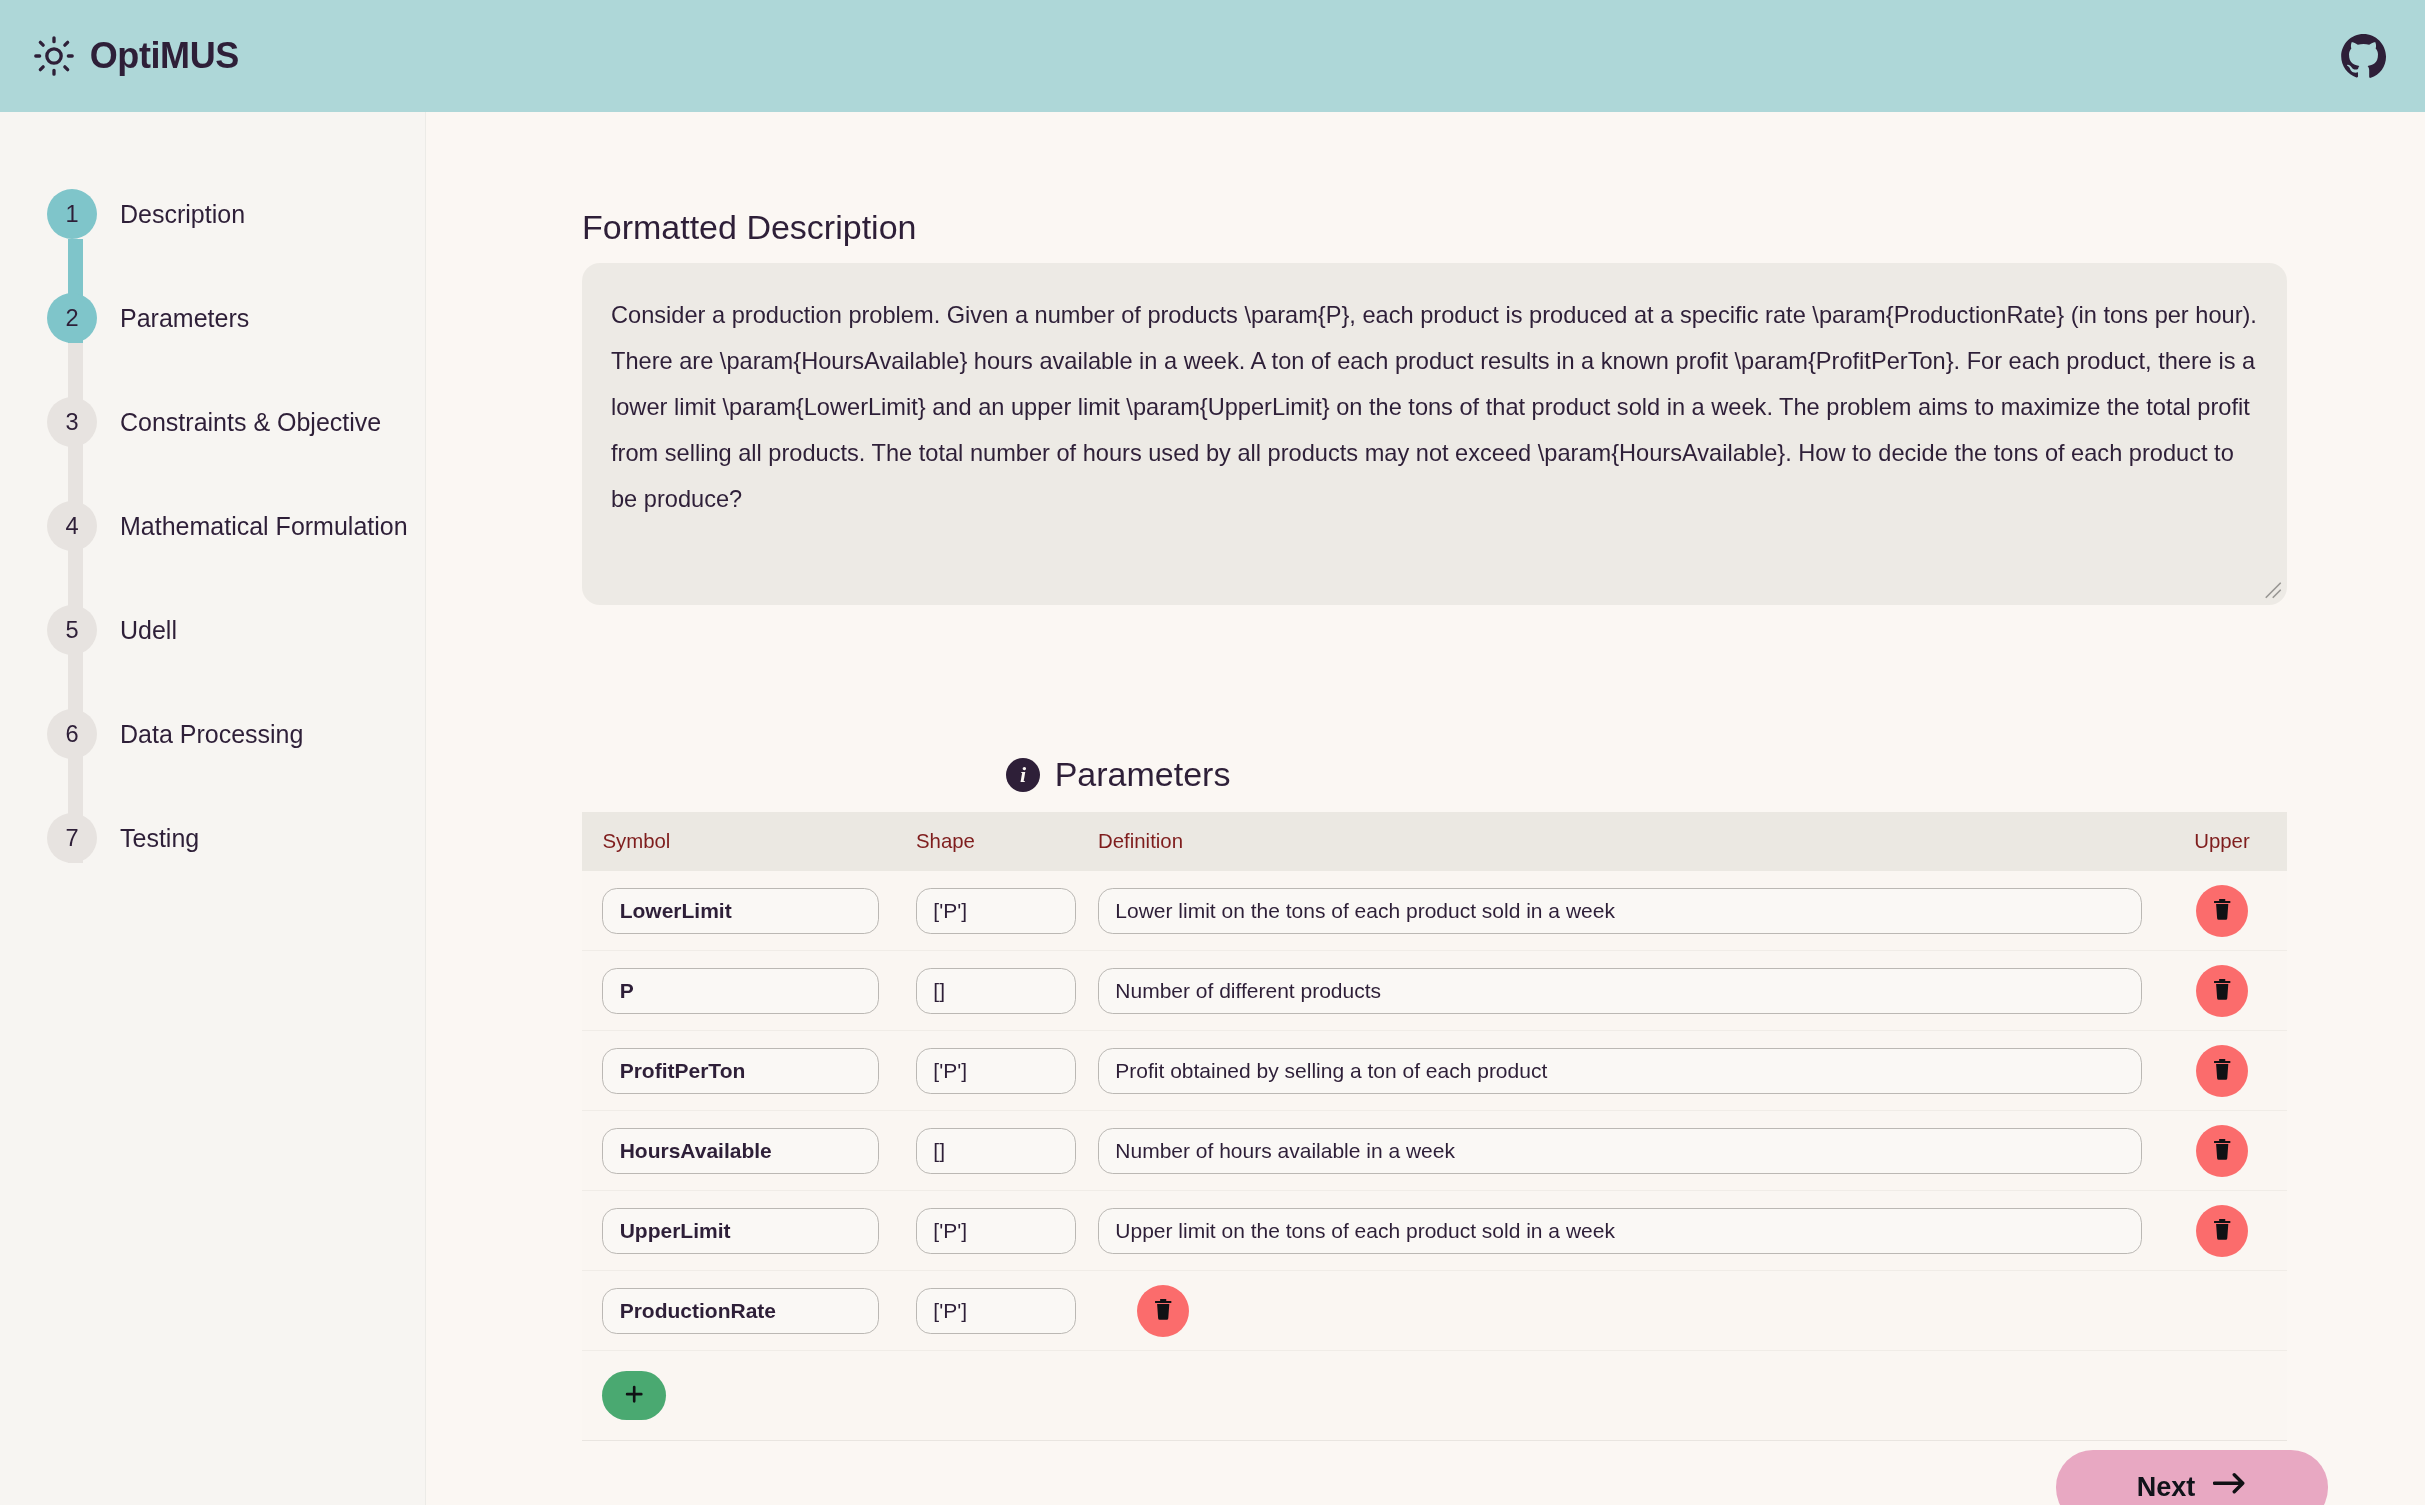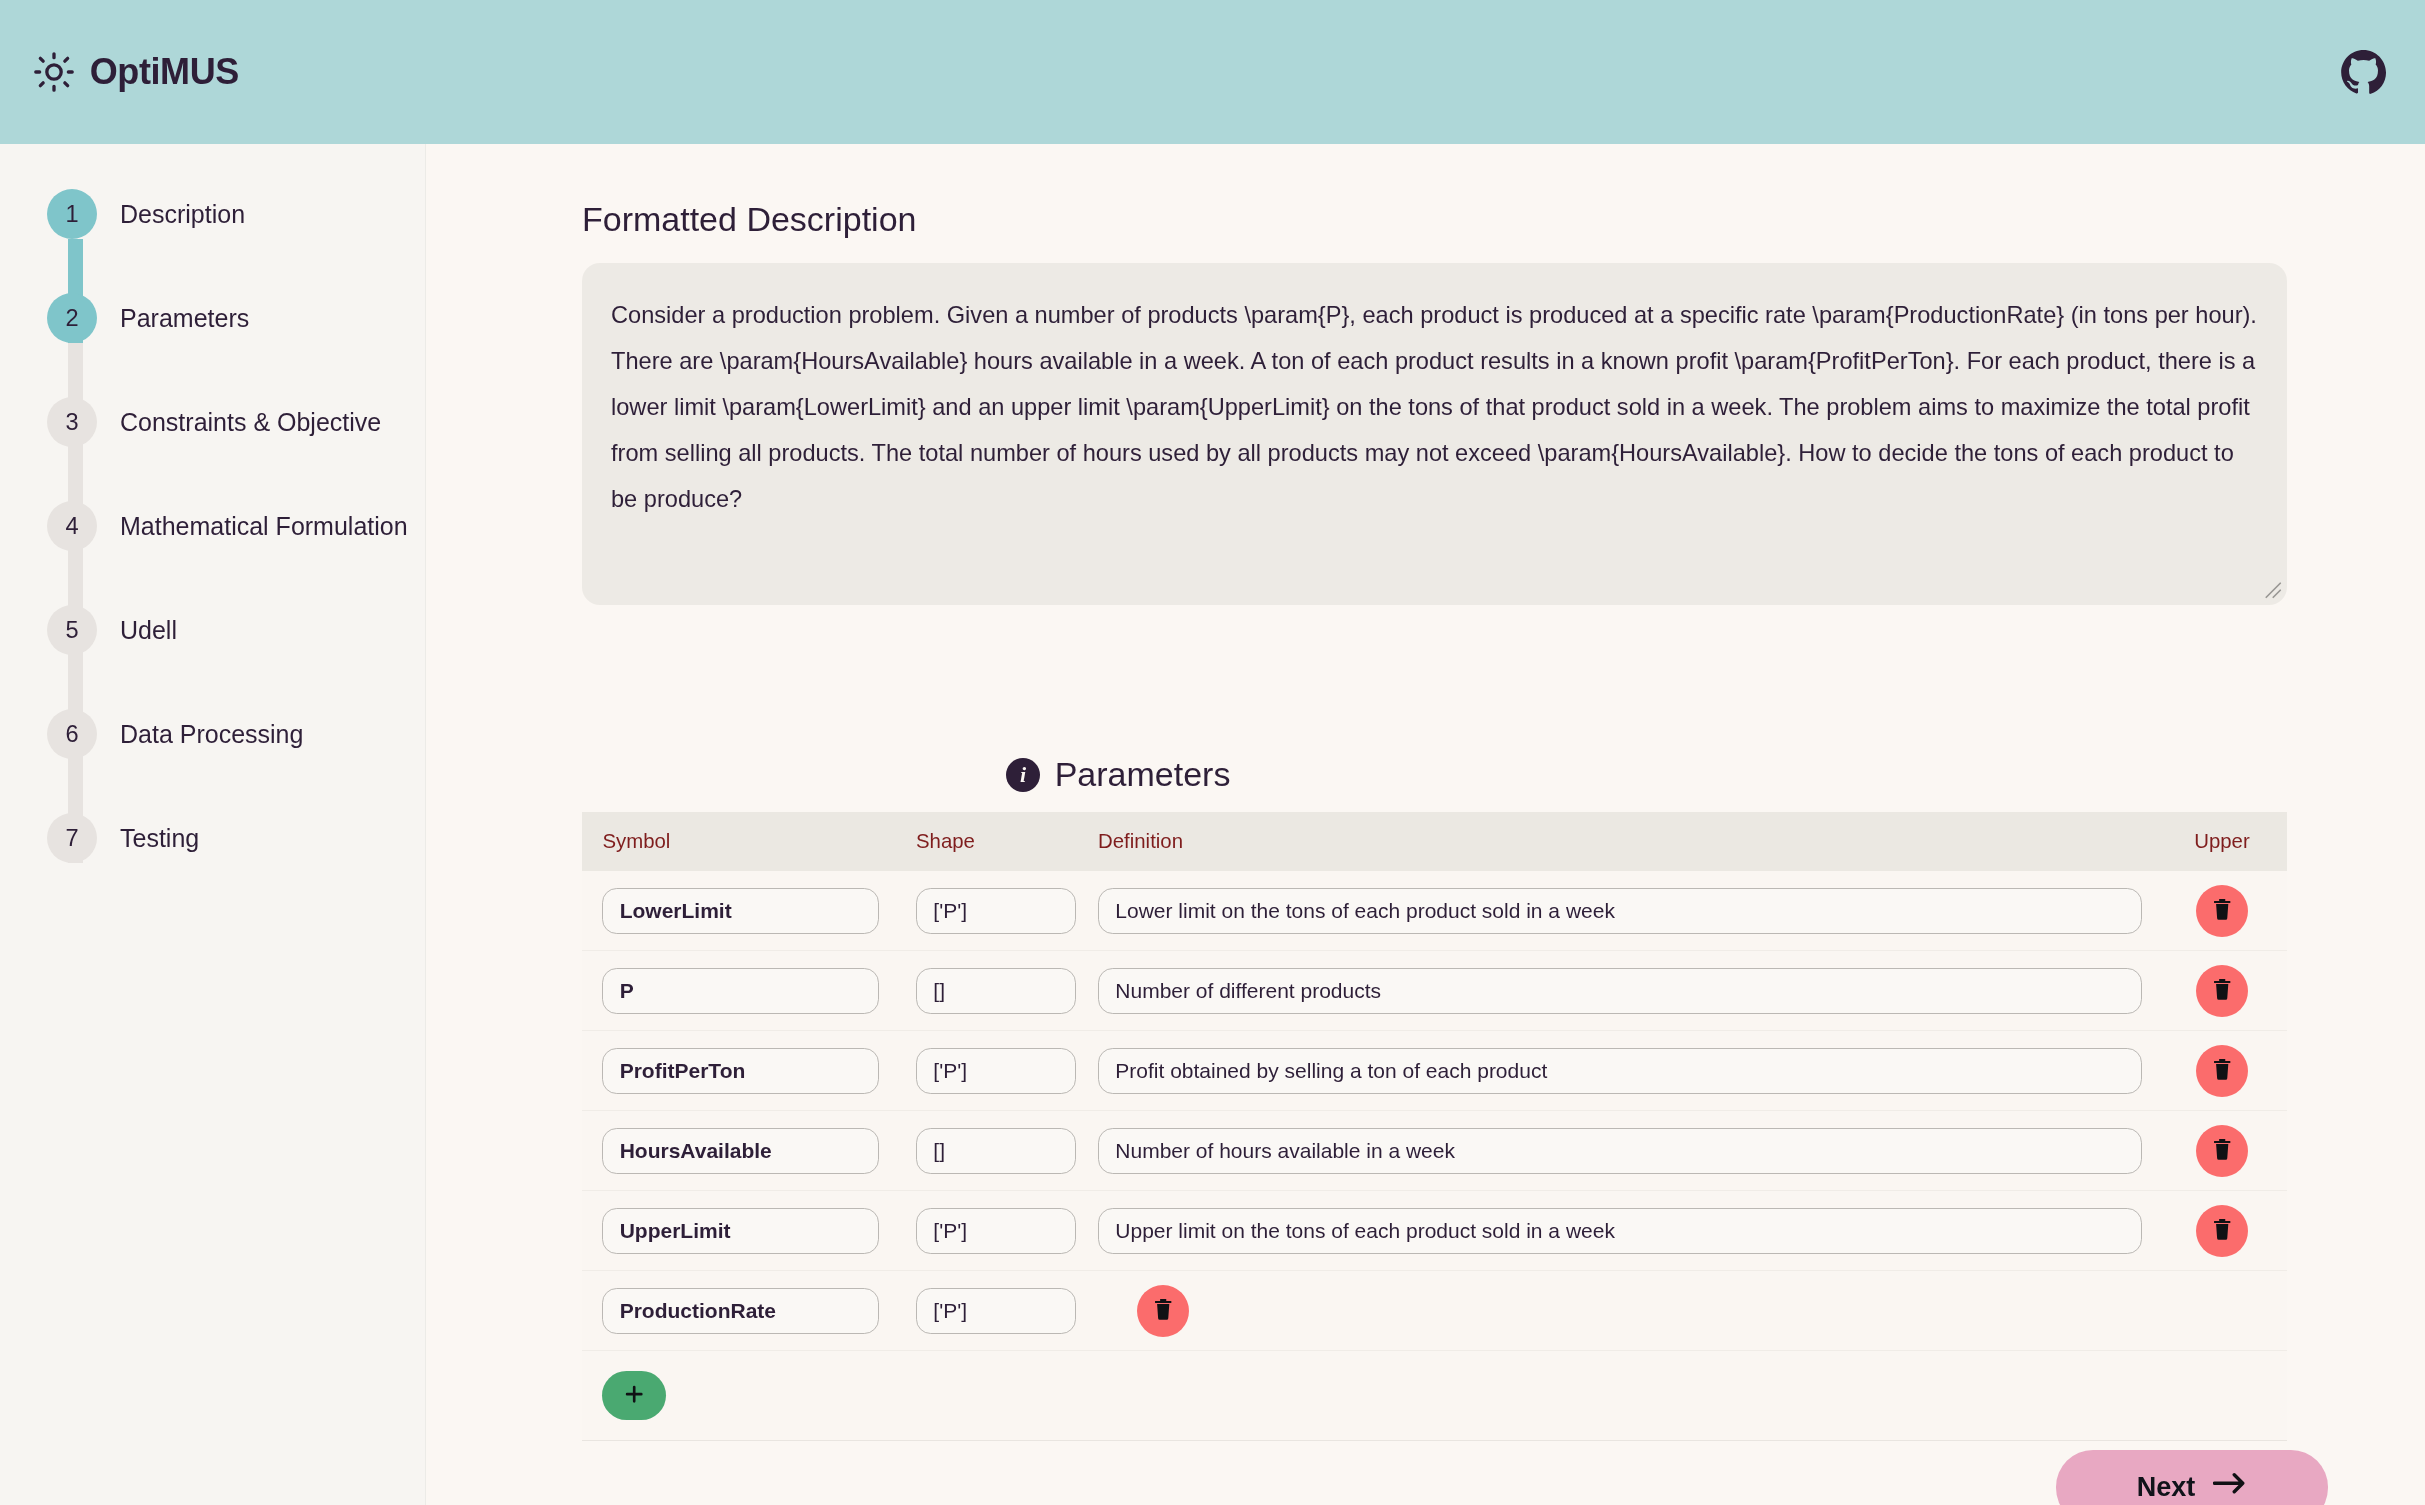--- a/index.html
+++ b/index.html
@@ -14,21 +14,21 @@
     font-family: "Liberation Sans", sans-serif;
     background: #fbf7f3;
     color: #2e1f38;
   }
 
   
   .header {
     position: absolute;
     top: 0; left: 0;
     width: 2426px;
-    height: 144px;
+    height: 112px;
     background: #aed7d8;
     display: flex;
     align-items: center;
     z-index: 5;
   }
   .header-left {
     width: 426px;
     height: 112px;
     display: flex;
     align-items: center;
@@ -146,21 +146,21 @@
   .main {
     position: absolute;
     top: 112px; left: 426px;
     width: 2000px;
     height: 1393px;
     background: #fbf7f3;
     overflow: hidden;
   }
   .section-title {
     position: absolute;
-    top: 88px; left: 156px;
+    top: 96px; left: 156px;
     font-size: 34px;
     color: #2e1f38;
   }
 
   .desc-box {
     position: absolute;
     top: 151px; left: 156px;
     width: 1705px;
     height: 342px;
     background: #edeae5;

